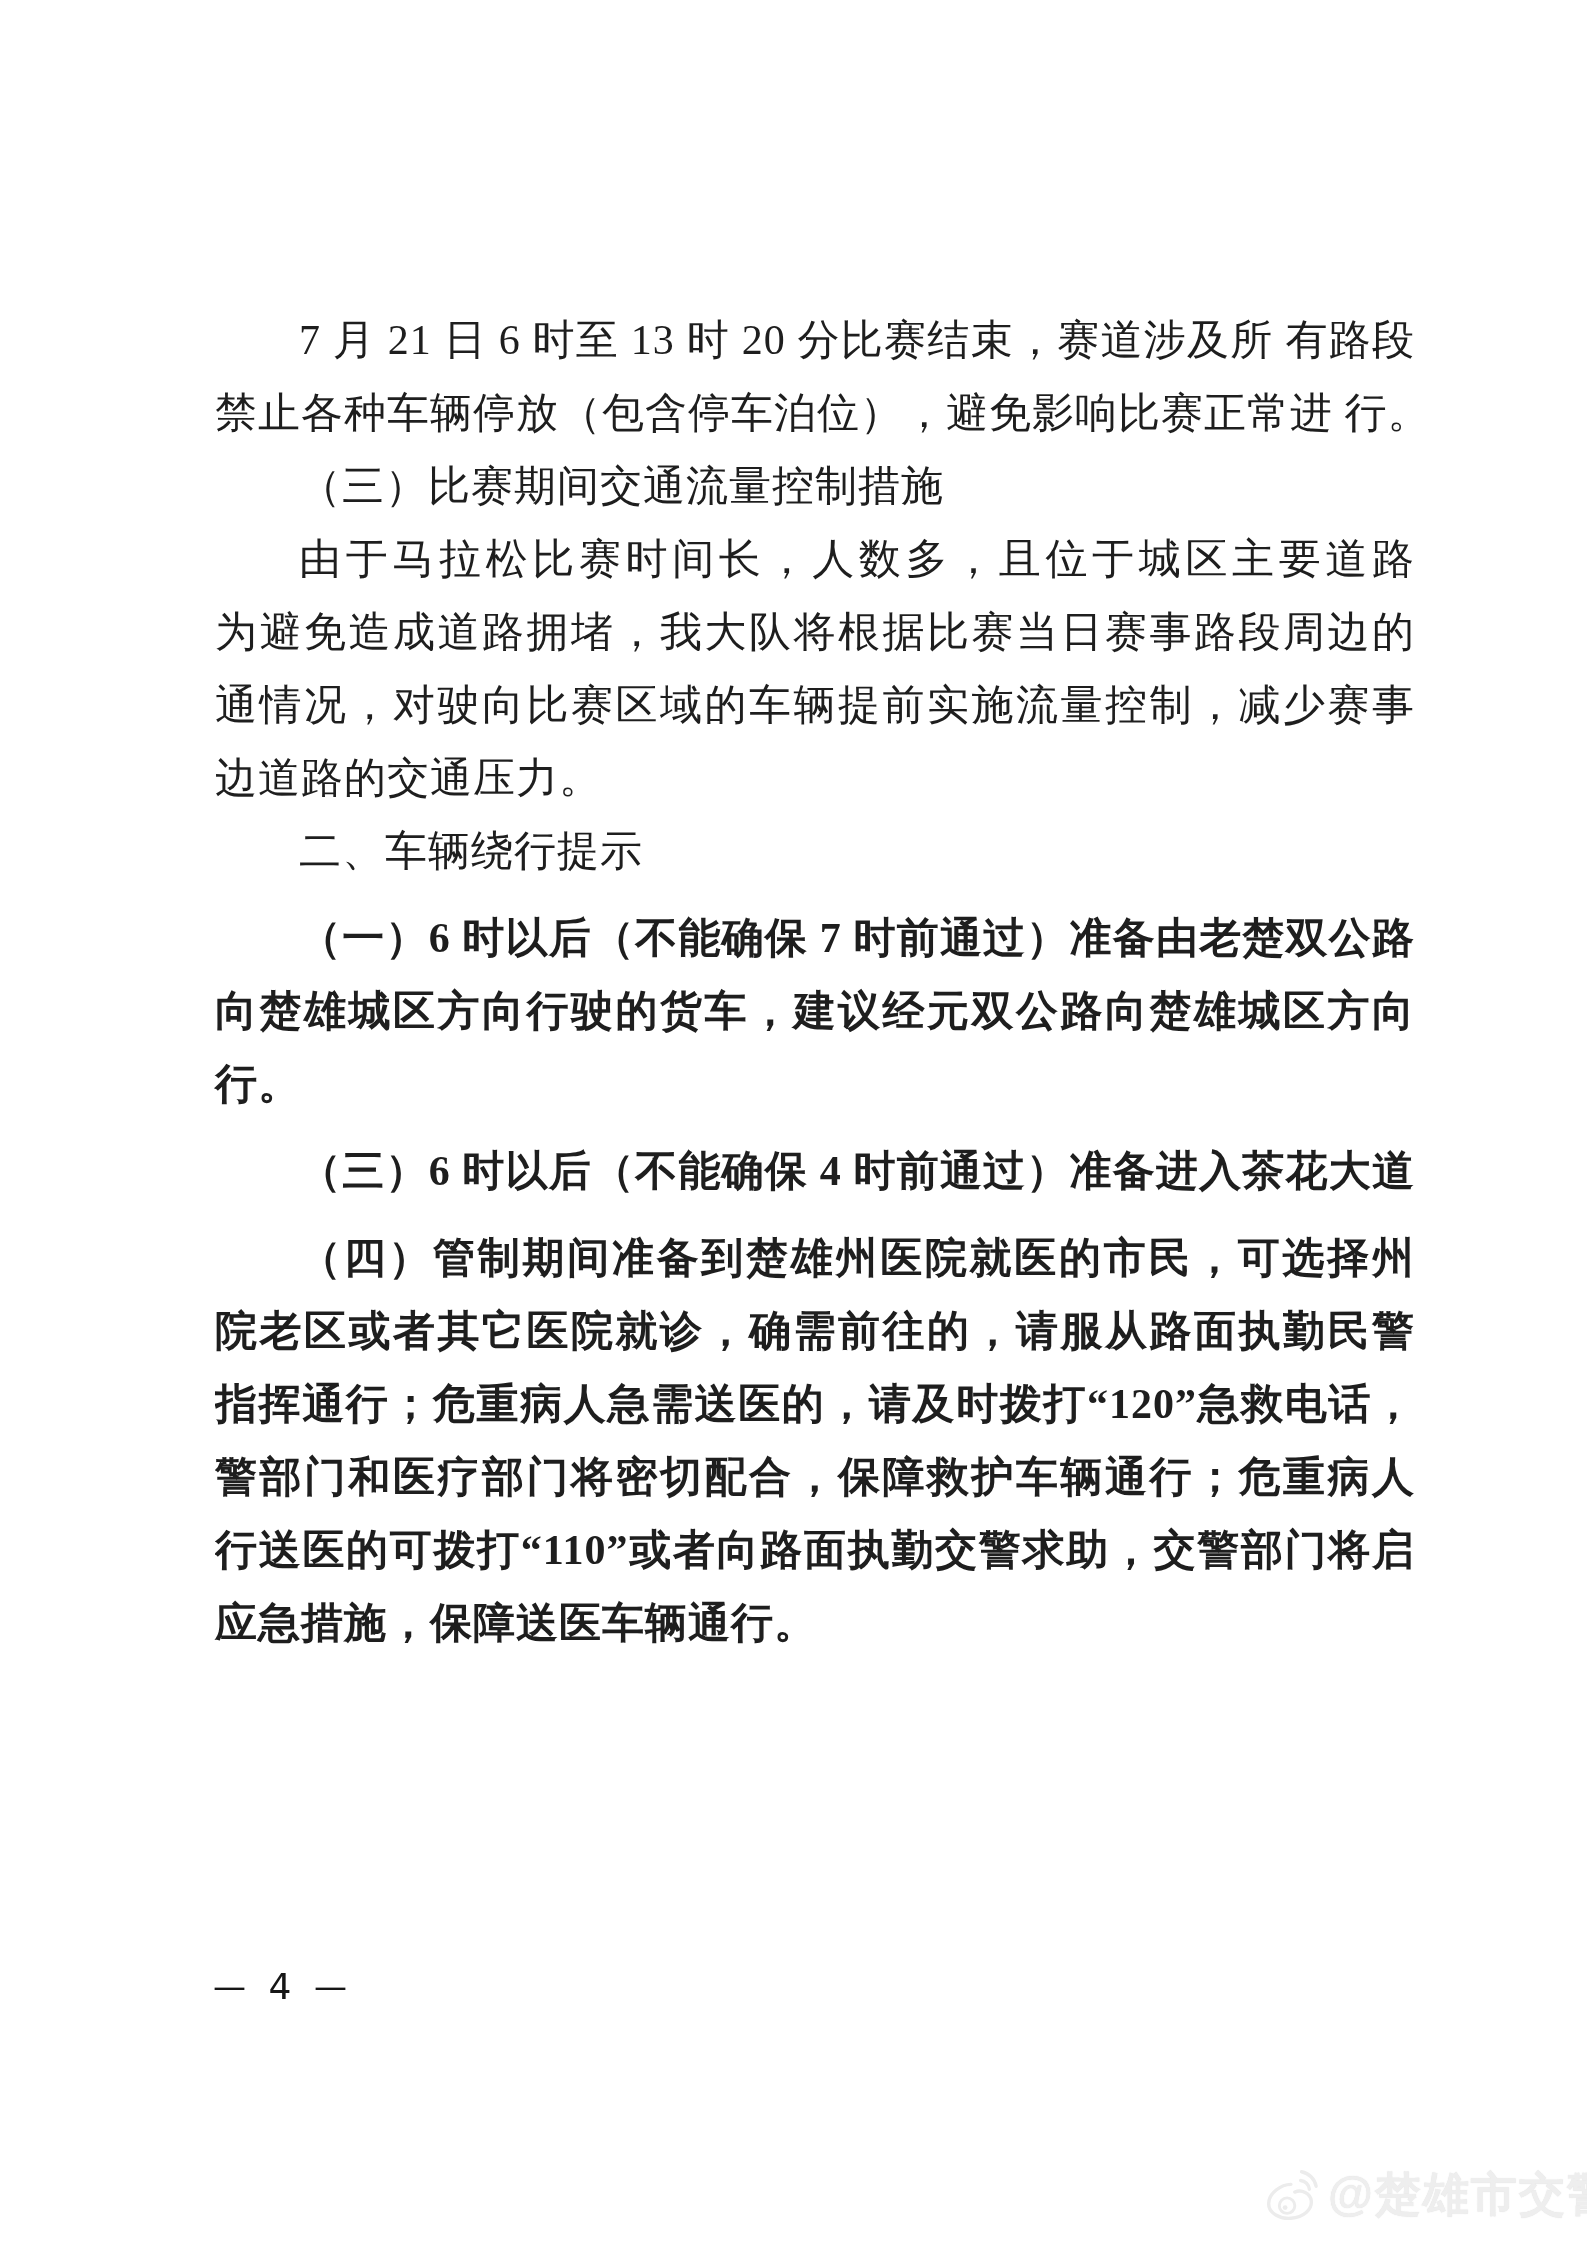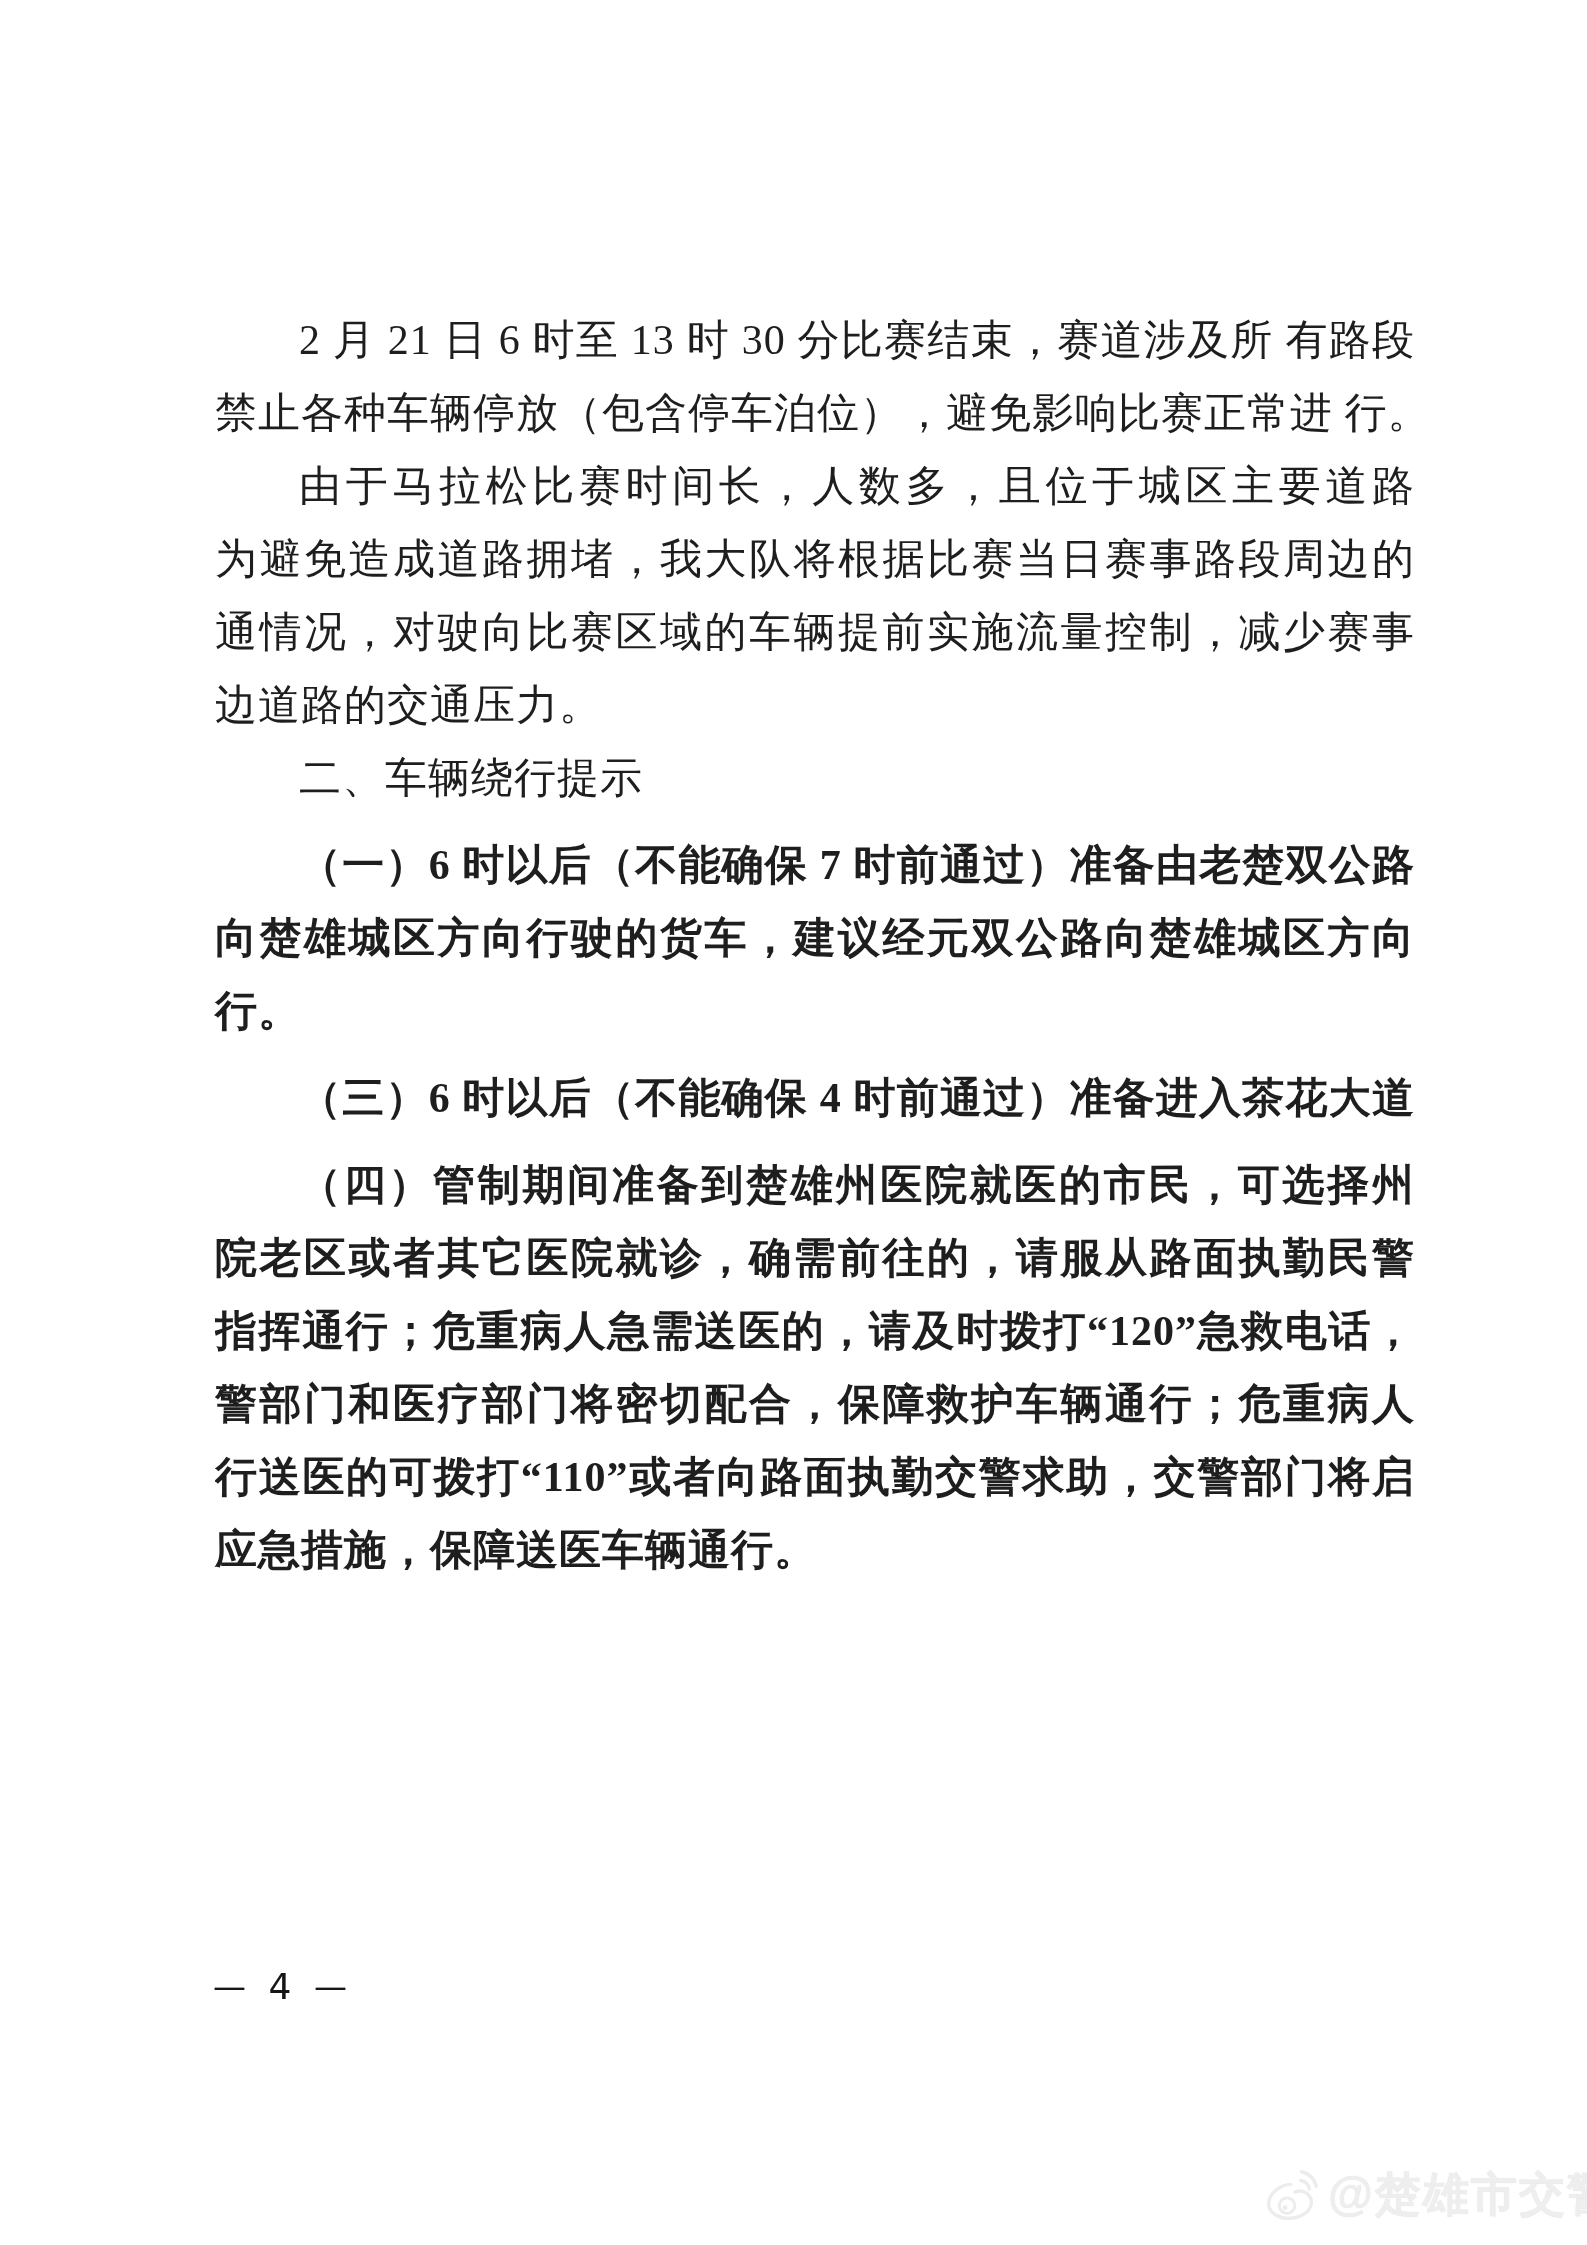--- a/index.html
+++ b/index.html
@@ -78,22 +78,25 @@
     white-space: nowrap;
   }
 </style>
 </head>
 <body style="background: rgb(255, 255, 255);">
 
 <div class="page">
 
   <div class="body-text" id="doc-body" style="color: rgb(30, 30, 30);">
       <div class="para">
-        <div class="line first fill">2 月 21 日 6 时至 13 时 30 分比赛结束，赛道涉及所 有路段</div>
+        <div class="line first fill">7 月 21 日 6 时至 13 时 20 分比赛结束，赛道涉及所 有路段</div>
         <div class="line">禁止各种车辆停放（包含停车泊位），避免影响比赛正常进 行。</div>
+      </div>
+      <div class="para">
+        <div class="line first">（三）比赛期间交通流量控制措施</div>
       </div>
       <div class="para">
         <div class="line first fill">由于马拉松比赛时间长，人数多，且位于城区主要道路上，</div>
         <div class="line fill">为避免造成道路拥堵，我大队将根据比赛当日赛事路段周边的交</div>
         <div class="line fill">通情况，对驶向比赛区域的车辆提前实施流量控制，减少赛事周</div>
         <div class="line">边道路的交通压力。</div>
       </div>
       <div class="para">
         <div class="line first">二、车辆绕行提示</div>
       </div>

